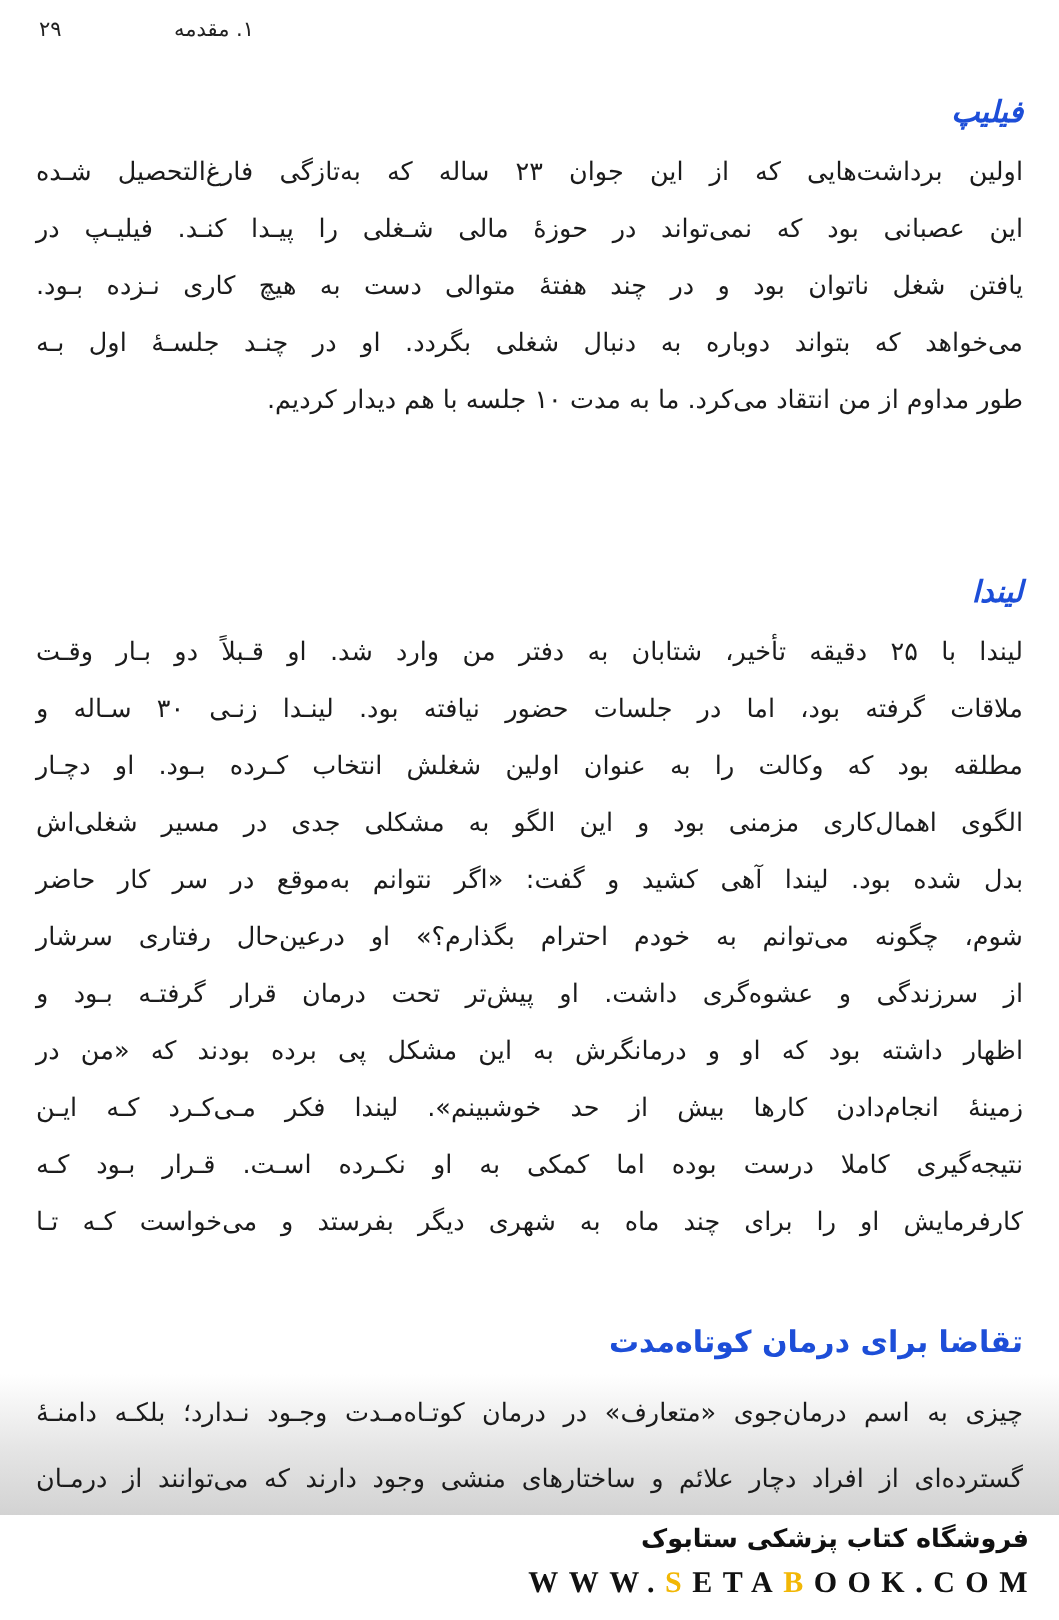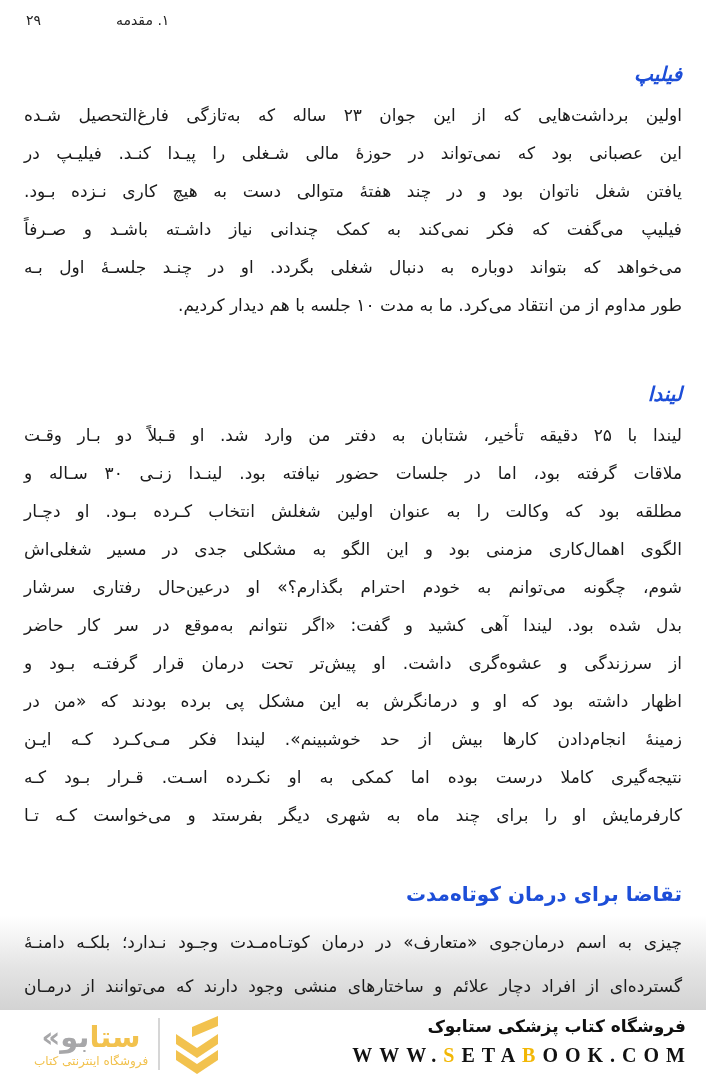--- a/index.html
+++ b/index.html
@@ -57,59 +57,44 @@
 
 <div class="fade-band"></div>
 
 <div class="content">
 
   <div id="sec1-h" class="sec-h">فیلیپ</div>
   <div id="sec1-p" class="para">
     <div class="line">اولین برداشت‌هایی که از این جوان ۲۳ ساله که به‌تازگی فارغ‌التحصیل شـده</div>
     <div class="line">این عصبانی بود که نمی‌تواند در حوزهٔ مالی شـغلی را پیـدا کنـد. فیلیـپ در</div>
     <div class="line">یافتن شغل ناتوان بود و در چند هفتهٔ متوالی دست به هیچ کاری نـزده بـود.</div>
-    <div class="line">فیلیپ می‌گفت که فکر نمی‌کند به کمک چندانی نیاز داشـته باشـد و صـرفاً</div>
     <div class="line">می‌خواهد که بتواند دوباره به دنبال شغلی بگردد. او در چنـد جلسـهٔ اول بـه</div>
     <div class="line last">طور مداوم از من انتقاد می‌کرد. ما به مدت ۱۰ جلسه با هم دیدار کردیم.</div>
   </div>
 
   <div id="sec2-h" class="sec-h">لیندا</div>
   <div id="sec2-p" class="para">
     <div class="line">لیندا با ۲۵ دقیقه تأخیر، شتابان به دفتر من وارد شد. او قـبلاً دو بـار وقـت</div>
     <div class="line">ملاقات گرفته بود، اما در جلسات حضور نیافته بود. لینـدا زنـی ۳۰ سـاله و</div>
     <div class="line">مطلقه بود که وکالت را به عنوان اولین شغلش انتخاب کـرده بـود. او دچـار</div>
     <div class="line">الگوی اهمال‌کاری مزمنی بود و این الگو به مشکلی جدی در مسیر شغلی‌اش</div>
+    <div class="line">بدل شده بود. لیندا آهی کشید و گفت: «اگر نتوانم به‌موقع در سر کار حاضر</div>
     <div class="line">شوم، چگونه می‌توانم به خودم احترام بگذارم؟» او درعین‌حال رفتاری سرشار</div>
-    <div class="line">بدل شده بود. لیندا آهی کشید و گفت: «اگر نتوانم به‌موقع در سر کار حاضر</div>
     <div class="line">از سرزندگی و عشوه‌گری داشت. او پیش‌تر تحت درمان قرار گرفتـه بـود و</div>
     <div class="line">اظهار داشته بود که او و درمانگرش به این مشکل پی برده بودند که «من در</div>
     <div class="line">زمینهٔ انجام‌دادن کارها بیش از حد خوشبینم». لیندا فکر مـی‌کـرد کـه ایـن</div>
     <div class="line">نتیجه‌گیری کاملا درست بوده اما کمکی به او نکـرده اسـت. قـرار بـود کـه</div>
     <div class="line">کارفرمایش او را برای چند ماه به شهری دیگر بفرستد و می‌خواست کـه تـا</div>
   </div>
 
   <div id="sec3-h" class="sec-h bold">تقاضا برای درمان کوتاه‌مدت</div>
   <div id="sec3-p" class="para wide">
     <div class="line">چیزی به اسم درمان‌جوی «متعارف» در درمان کوتـاه‌مـدت وجـود نـدارد؛ بلکـه دامنـهٔ</div>
     <div class="line">گسترده‌ای از افراد دچار علائم و ساختارهای منشی وجود دارند که می‌توانند از درمـان</div>
   </div>
 
 </div>
 
 <div class="footer">
   <div class="store-name">فروشگاه کتاب پزشکی ستابوک</div>
   <div class="site-url"><span>WWW.</span><span class="yl">S</span><span>ETA</span><span class="yl">B</span><span>OOK.COM</span></div>
 
-  <div class="logo">
-    <div class="wordmark-block">
-      <div class="wordmark"><span class="yl">ستا</span><span class="gr">بو</span><span class="gr" dir="ltr">«</span></div>
-      <div class="tagline">فروشگاه اینترنتی کتاب</div>
-    </div>
-    <div class="logo-divider"></div>
-    <div class="emblem">
-      <svg width="54" height="62" viewBox="0 0 54 62" xmlns="http://www.w3.org/2000/svg">
-        <polygon points="22,14 48,3 48,13 22,24" fill="#f2c24e"></polygon>
-        <path d="M6 21 L27 35 L48 21 L48 31 L27 45 L6 31 Z" fill="#f2c24e"></path>
-        <path d="M6 37 L27 51 L48 37 L48 47 L27 61 L6 47 Z" fill="#f2c24e"></path>
-      </svg>
-    </div>
-  </div>
 </div>
 
 </body></html>

